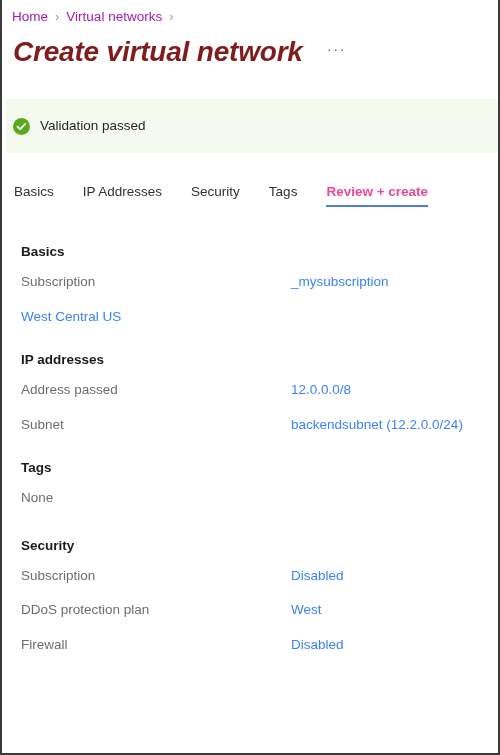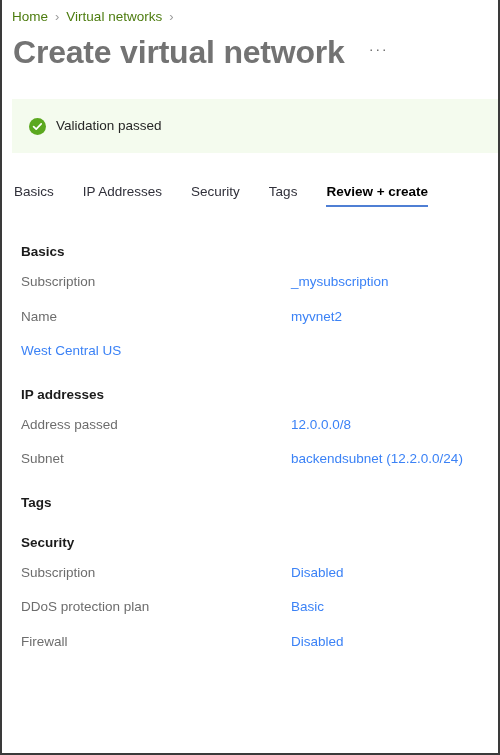--- a/index.html
+++ b/index.html
@@ -30,68 +30,69 @@
   
   .breadcrumb {
     display: flex;
     align-items: center;
     padding: 7px 0 0 10px;
     font-size: 13.5px;
     line-height: 18px;
     height: 20px;
   }
   .crumb-link {
-    color: #4d7c0f;
+    color: #a21caf;
     text-decoration: none;
     white-space: nowrap;
   }
   .crumb-sep {
     color: #9b9b9b;
     margin: 0 7px;
     font-size: 13px;
     font-weight: 300;
   }
 
   
   .title-row {
     display: flex;
     align-items: center;
     padding: 6px 0 0 11px;
     height: 38px;
   }
   .page-title {
-    font-size: 32px;
+    font-size: 28px;
     font-weight: 600;
-    color: #737373;
+    color: #7f1d1d;
     letter-spacing: -0.2px;
     line-height: 34px;
     white-space: nowrap;
+    font-style: italic;
   }
   .more-btn {
     margin-left: 20px;
     color: #6f6f6f;
     font-size: 15px;
     letter-spacing: 1.5px;
     line-height: 10px;
     padding: 4px 4px 10px 4px;
     cursor: default;
     user-select: none;
   }
 
   
   .banner {
     position: absolute;
-    left: 10px;
+    left: 4px;
     right: 0px;
     top: 99px;
     height: 54px;
     background: #f4fbee;
     display: flex;
     align-items: center;
-    padding-left: 17px;
+    padding-left: 7px;
     box-sizing: border-box;
   }
   .check-icon {
     width: 17px;
     height: 17px;
     flex: 0 0 17px;
     border-radius: 50%;
     background: #5ba81f;
     display: flex;
     align-items: center;
@@ -119,21 +120,21 @@
     font-size: 13.5px;
     color: #30303a;
     padding: 2px 0 8px 0;
     margin-right: 29px;
     position: relative;
     white-space: nowrap;
     cursor: default;
   }
   .tab.active {
     font-weight: 700;
-    color: #000000;
+    color: #ec4899;
   }
   .tab.active::after {
     content: "";
     position: absolute;
     left: 0;
     right: 0;
     bottom: 0;
     height: 2px;
     background: #4f7fd4;
   }
@@ -217,53 +218,50 @@
 
   <div class="sections">
 
     <div class="section">
       <div class="section-heading">Basics</div>
       <div class="kv-row">
         <div class="kv-key">Subscription</div>
         <div class="kv-val">_mysubscription</div>
       </div>
       <div class="kv-row">
-        <div class="kv-key">Name</div>
-        <div class="kv-val">myvnet2</div>
-      </div>
-      <div class="kv-row">
         <div class="kv-val">West Central US</div>
       </div>
     </div>
 
     <div class="section">
       <div class="section-heading">IP addresses</div>
       <div class="kv-row">
         <div class="kv-key">Address passed</div>
         <div class="kv-val">12.0.0.0/8</div>
       </div>
       <div class="kv-row">
         <div class="kv-key">Subnet</div>
         <div class="kv-val">backendsubnet (12.2.0.0/24)</div>
       </div>
     </div>
 
     <div class="section sec-tags">
       <div class="section-heading">Tags</div>
+      <div class="plain-row">None</div>
     </div>
 
     <div class="section">
       <div class="section-heading">Security</div>
       <div class="kv-row">
         <div class="kv-key">Subscription</div>
         <div class="kv-val">Disabled</div>
       </div>
       <div class="kv-row">
         <div class="kv-key">DDoS protection plan</div>
-        <div class="kv-val">Basic</div>
+        <div class="kv-val">West</div>
       </div>
       <div class="kv-row">
         <div class="kv-key">Firewall</div>
         <div class="kv-val">Disabled</div>
       </div>
     </div>
 
   </div>
 </div>
 

